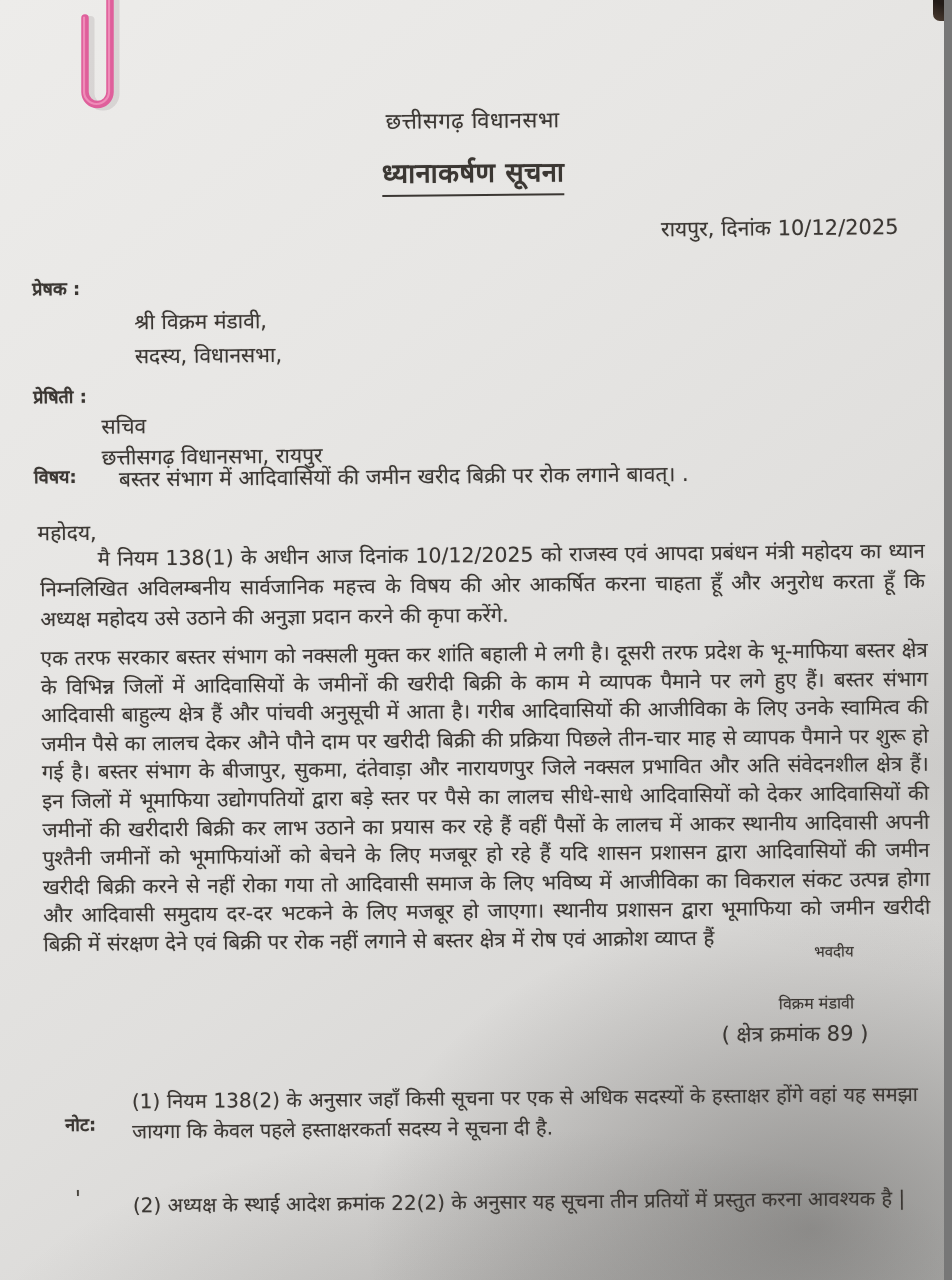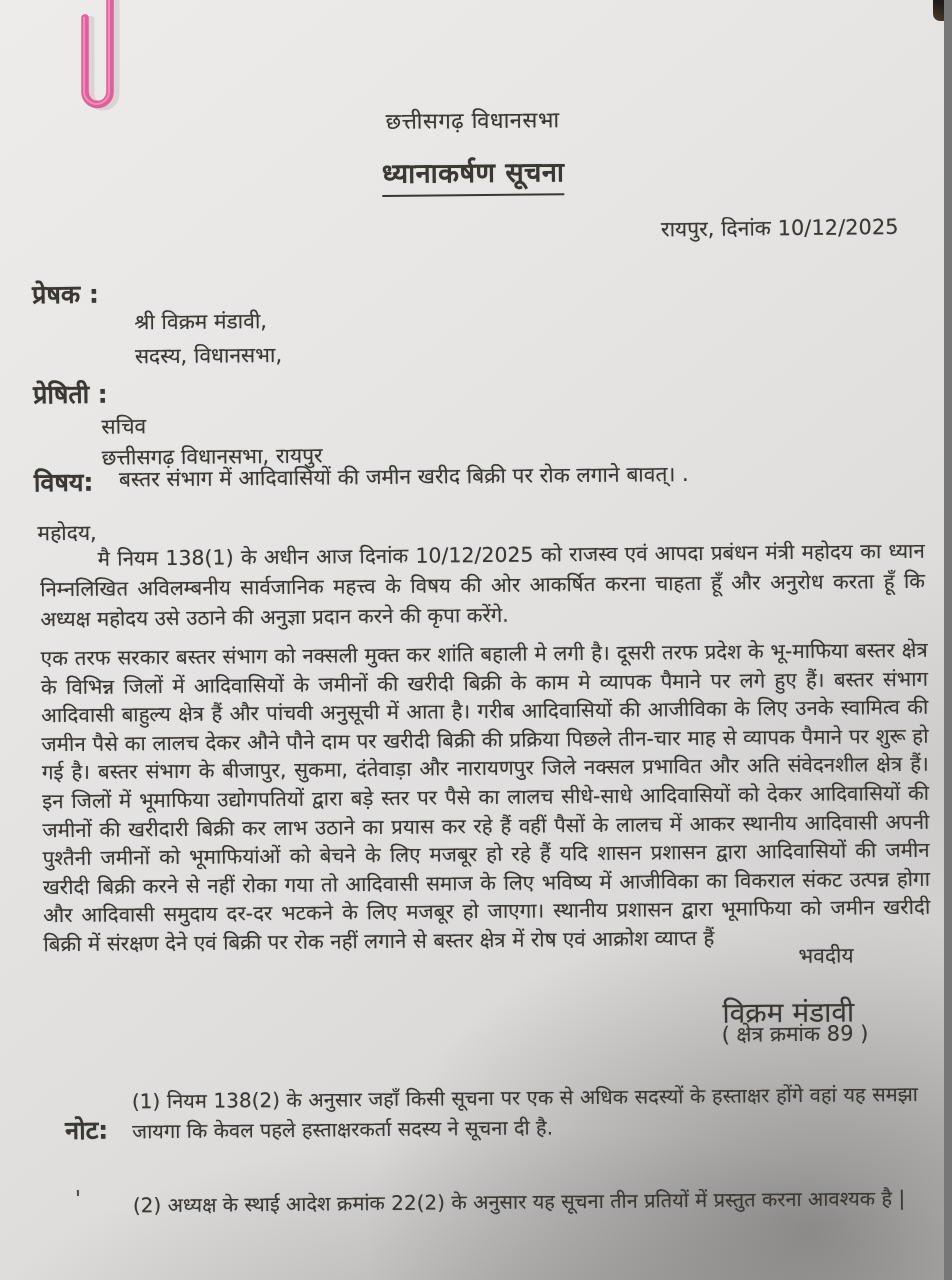--- a/index.html
+++ b/index.html
@@ -31,39 +31,39 @@
   .doc-title {
     position: absolute; top: 153px; left: 0; width: 100%;
     text-align: center; font-size: 27px; font-weight: 700; letter-spacing: 0.5px;
   }
   .doc-title .u {
     display: inline-block;
     border-bottom: 2.5px solid #3b3733;
     padding-bottom: 4px;
   }
   .place-date { position: absolute; top: 216px; right: 47px; font-size: 21px; }
-  .lbl { font-weight: 700; font-size: 25px; }
+  .lbl { font-weight: 700; font-size: 18px; }
   .sender-label    { position: absolute; top: 272px; left: 30px; }
   .sender-lines    { position: absolute; top: 302px; left: 132px; font-size: 21px; line-height: 34px; }
-  .recipient-label { position: absolute; top: 372px; left: 30px; }
+  .recipient-label { position: absolute; top: 380px; left: 30px; }
   .recipient-lines { position: absolute; top: 408px; left: 98px; font-size: 21px; line-height: 31px; }
   .subject-row  { position: absolute; top: 460px; left: 30px; width: 890px; font-size: 21px; }
   .subject-label{ position: absolute; left: 0; top: 0; text-align: right; }
   .subject-text { position: absolute; left: 85px; top: 1px; width: 800px; }
   .salutation { position: absolute; top: 514px; left: 33px; font-size: 21px; }
   .para1 {
     position: absolute; top: 540px; left: 35px; width: 885px;
     font-size: 20.5px; line-height: 30px; text-align: justify; text-indent: 58px;
   }
   .para2 {
     position: absolute; top: 640px; left: 35px; width: 887px;
     font-size: 20.5px; line-height: 28.6px; text-align: justify;
   }
-  .closing      { position: absolute; top: 944px;  right: 99px; font-size: 21px; }
-  .signatory    { position: absolute; top: 995px;  right: 99px; font-size: 28px; }
+  .closing      { position: absolute; top: 944px;  right: 99px; font-size: 15px; }
+  .signatory    { position: absolute; top: 995px;  right: 99px; font-size: 16px; }
   .constituency { position: absolute; top: 1022px; right: 85px; font-size: 21px; }
   .note-label { position: absolute; top: 1108px; left: 55px; }
   .note-items { position: absolute; top: 1083px; left: 122px; width: 786px; }
   .note-item  { font-size: 20px; line-height: 30px; text-align: justify; margin: 0 0 44px 0; }
   .stray-mark { position: absolute; top: 1182px; left: 64px; font-size: 22px; color: #4a463f; }
   .paperclip-wrap { position: absolute; top: -12px; left: 68px; }
   .dark-corner {
     position: absolute; top: 0; right: 0; width: 11px; height: 21px;
     background: linear-gradient(205deg, #221b17 20%, #46382e 90%);
     border-bottom-left-radius: 7px;

